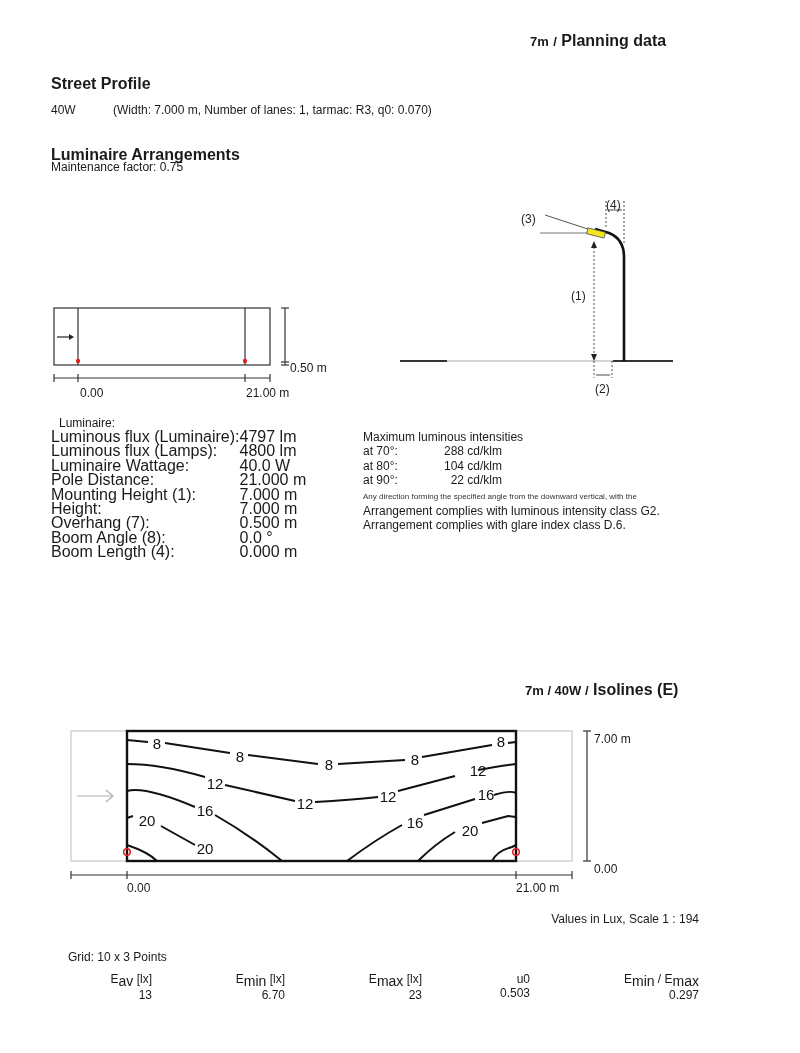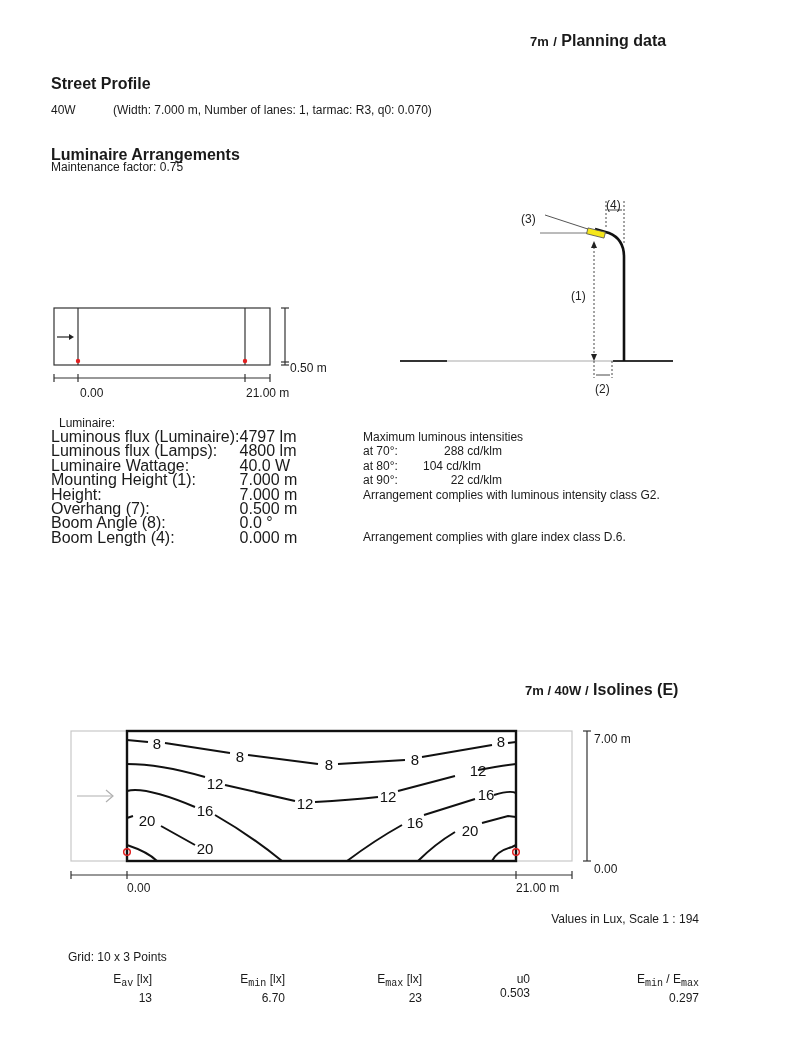--- a/index.html
+++ b/index.html
@@ -11,21 +11,21 @@
   .h { font-weight: bold; font-size: 16px; }
   .t { font-size: 12px; white-space: nowrap; }
   .tiny { font-size: 8px; white-space: nowrap; color: #333; }
   .lbl { font-size: 12px; white-space: nowrap; }
   table.kv { border-collapse: collapse; font-size: 16px; }
   table.kv td { padding: 0; line-height: 14.4px; vertical-align: top; white-space: nowrap; }
   table.kv td.k { width: 168px; }
   table.mx { border-collapse: collapse; font-size: 12px; }
   table.mx td { padding: 0; line-height: 14.4px; white-space: nowrap; }
   .res { position: absolute; top: 972px; font-size: 12px; text-align: right; line-height: 14px; }
-  .res sub { font-size: 10px; font-family: Liberation Mono, monospace; }
+  .res sub { font-size: 14px; }
   svg text { font-family: "Liberation Sans", "DejaVu Sans", sans-serif; }
 </style>
 </head>
 <body>
 
 <div class="abs title" style="left:530px; top:32px;">
   <span class="small">7m</span>
   <span class="small">/</span>
   <span>Planning data</span>
 </div>
@@ -104,20 +104,24 @@
       </tr>
       <tr>
         <td class="k">Luminous flux (Lamps):</td>
         <td>4800 lm</td>
       </tr>
       <tr>
         <td class="k">Luminaire Wattage:</td>
         <td>40.0 W</td>
       </tr>
       <tr>
+        <td class="k">Pole Distance:</td>
+        <td>21.000 m</td>
+      </tr>
+      <tr>
         <td class="k">Mounting Height (1):</td>
         <td>7.000 m</td>
       </tr>
       <tr>
         <td class="k">Height:</td>
         <td>7.000 m</td>
       </tr>
       <tr>
         <td class="k">Overhang (7):</td>
         <td>0.500 m</td>
@@ -136,30 +140,31 @@
 <div class="abs" style="left:363px; top:430px;">
   <div class="t" style="line-height:14.4px;">Maximum luminous intensities</div>
   <table class="mx">
     <tbody id="int-rows">
         <tr>
           <td style="width: 60px;">at 70°:</td>
           <td style="width: 79px; text-align: right;">288 cd/klm</td>
         </tr>
         <tr>
           <td style="width: 60px;">at 80°:</td>
-          <td style="width: 79px; text-align: left;">104 cd/klm</td>
+          <td style="width: 79px; text-align: right;">104 cd/klm</td>
         </tr>
         <tr>
           <td style="width: 60px;">at 90°:</td>
           <td style="width: 79px; text-align: right; margin-top: 28px;">22 cd/klm</td>
         </tr>
       </tbody>
   </table>
+  <div class="tiny" style="margin-top:2px; line-height:14px;">Any direction forming the specified angle from the downward vertical, with the</div>
   <div class="t" style="line-height:14.4px;">Arrangement complies with luminous intensity class G2.</div>
-  <div class="t" style="line-height:14.4px;margin-top:28px;">Arrangement complies with glare index class D.6.</div>
+  <div class="t" style="line-height:14.4px;">Arrangement complies with glare index class D.6.</div>
 </div>
 
 <div class="abs title" style="left:525px; top:681px;">
   <span class="small">7m / 40W /</span>
   <span>Isolines (E)</span>
 </div>
 
 <svg class="abs" style="left:60px; top:720px;" width="580" height="180">
   <rect x="11" y="11" width="501" height="130" fill="none" stroke="#c8c8c8" stroke-width="1.2"></rect>
   <g>

